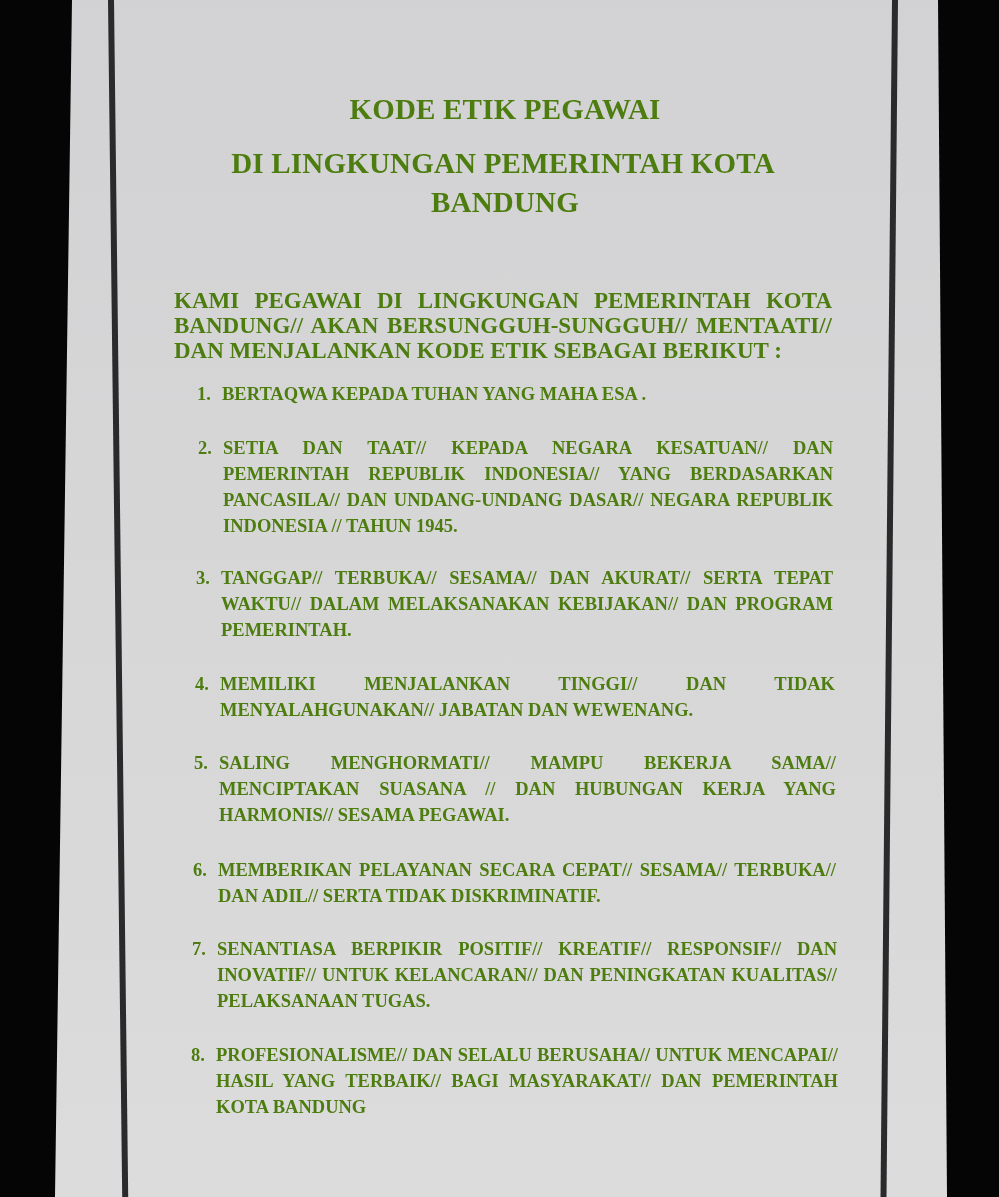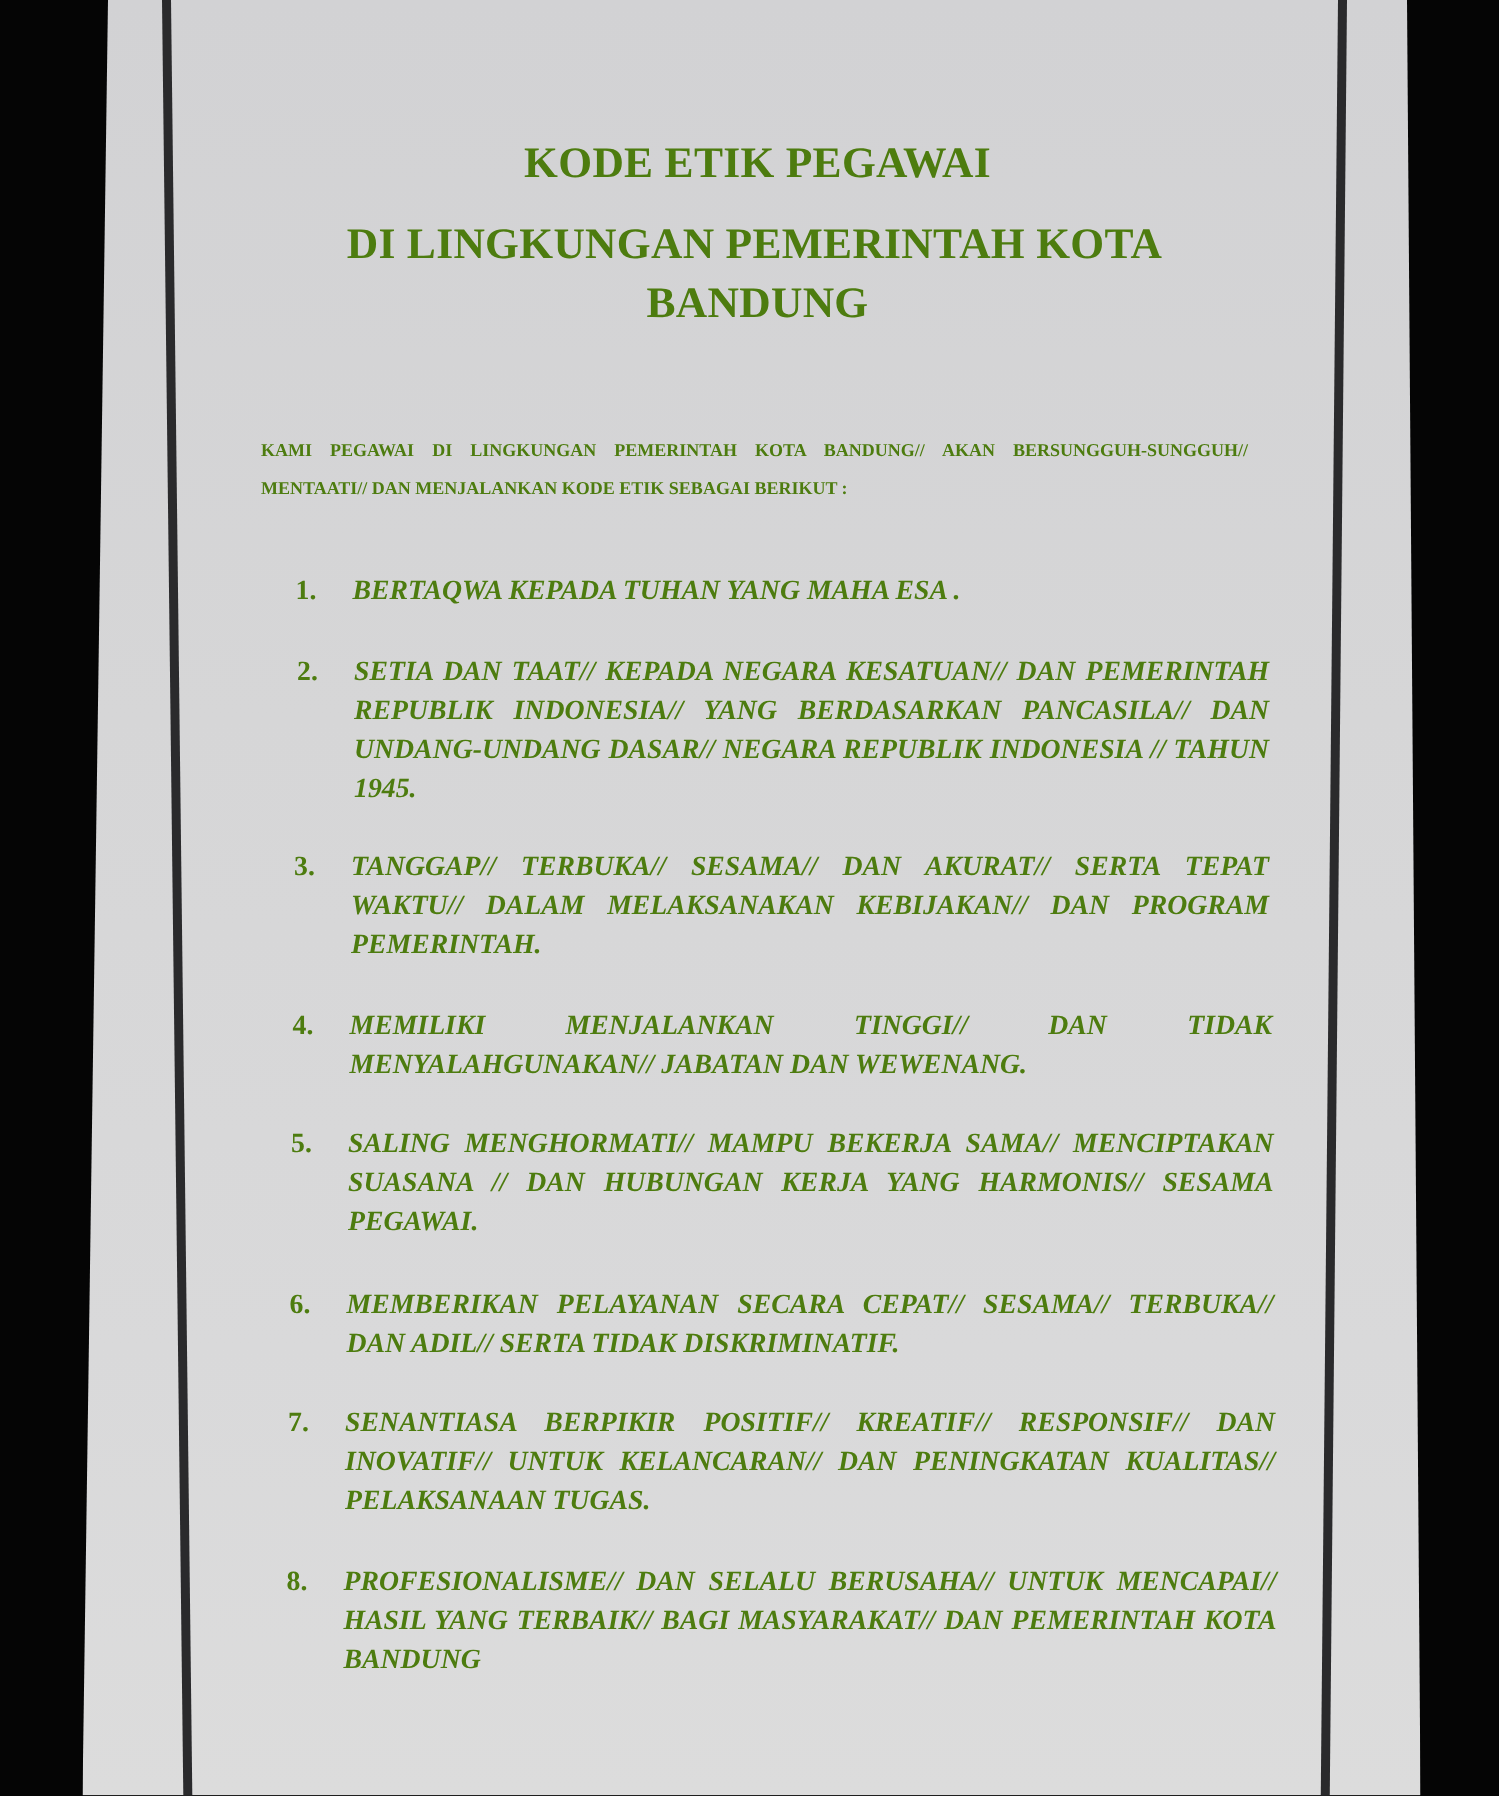--- a/index.html
+++ b/index.html
@@ -54,43 +54,42 @@
       font-size: 29px;
       letter-spacing: 0.2px;
     }
     .title-1 { top: 93px; }
     .title-2 { top: 147px; left: 0; width: 1006px; }
     .title-3 { top: 186px; }
     .para {
       position: absolute;
       left: 174px;
       width: 658px;
-      font-size: 12px;
+      font-size: 23px;
       line-height: 25px;
       text-align: justify;
       text-align-last: left;
     }
     .intro { top: 288px; }
     .list-item {
       position: absolute;
       font-size: 18.5px;
       line-height: 26px;
     }
     .list-item .num {
       position: absolute;
       left: 0;
       top: 0;
     }
     .list-item .text {
       position: absolute;
-      left: 38px;
+      left: 25px;
       top: 0;
       text-align: justify;
       text-align-last: left;
-      font-style: italic;
     }
     .item-1 { left: 197px; top: 381px; width: 640px; }
     .item-1 .text { width: 600px; }
     .item-2 { left: 198px; top: 435px; width: 640px; }
     .item-2 .text { width: 610px; }
     .item-3 { left: 196px; top: 565px; width: 642px; }
     .item-3 .text { width: 612px; }
     .item-4 { left: 195px; top: 671px; width: 645px; }
     .item-4 .text { width: 615px; }
     .item-5 { left: 194px; top: 750px; width: 648px; }

